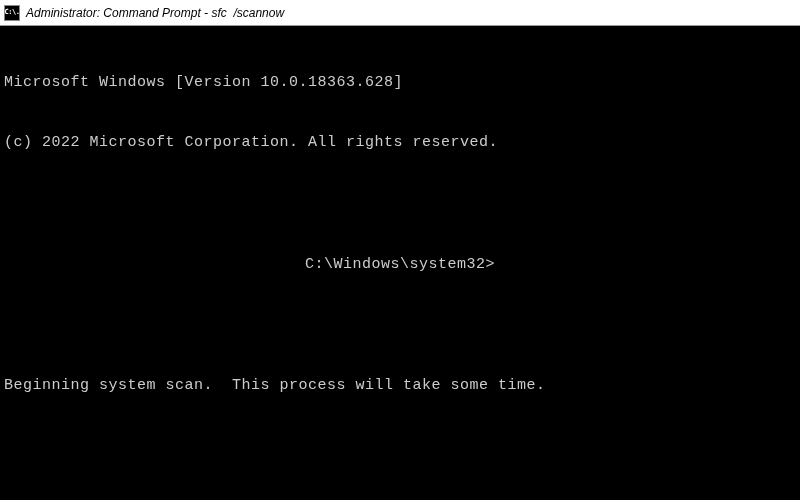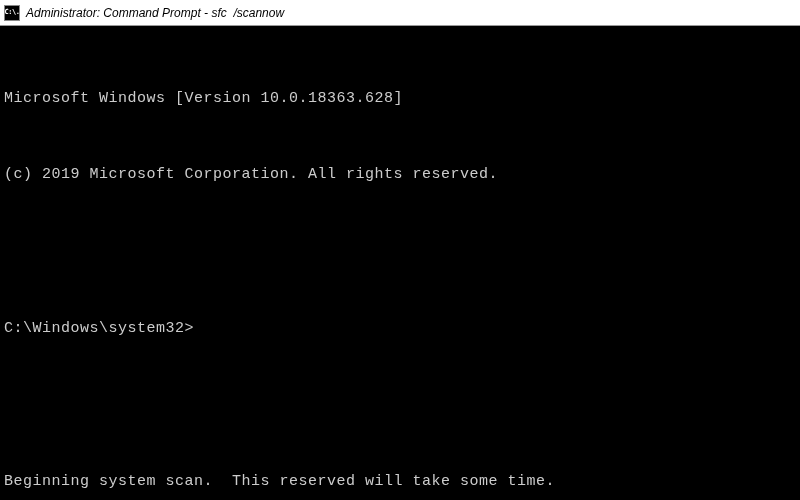--- a/index.html
+++ b/index.html
@@ -54,38 +54,38 @@
       color: #ccc;
       padding: 6px 4px;
       font-family: Consolas, "Courier New", monospace;
       font-size: 15px;
       line-height: 1.35;
       letter-spacing: 0.5px;
       white-space: pre;
     }
     .line {
       min-height: 1.35em;
-      margin-top: 16px;
     }
     .prompt-line {
       display: flex;
+      justify-content: center;
     }
   </style>
 </head>
 <body>
 
 <div class="titlebar">
   <div class="app-icon">
     <span class="app-icon-inner">C:\.</span>
   </div>
   <span class="title-text">Administrator: Command Prompt - sfc  /scannow</span>
 </div>
 
 <div class="terminal">
   <div class="line">Microsoft Windows [Version 10.0.18363.628]</div>
-  <div class="line">(c) 2019 Microsoft Corporation. All rights reserved.</div>
+  <div class="line">(c) 2022 Microsoft Corporation. All rights reserved.</div>
   <div class="line"></div>
   <div class="line prompt-line">
     <span>C:\Windows\system32&gt;</span>
   </div>
   <div class="line"></div>
-  <div class="line">Beginning system scan.  This reserved will take some time.</div>
+  <div class="line">Beginning system scan.  This process will take some time.</div>
 </div>
 
 </body></html>

